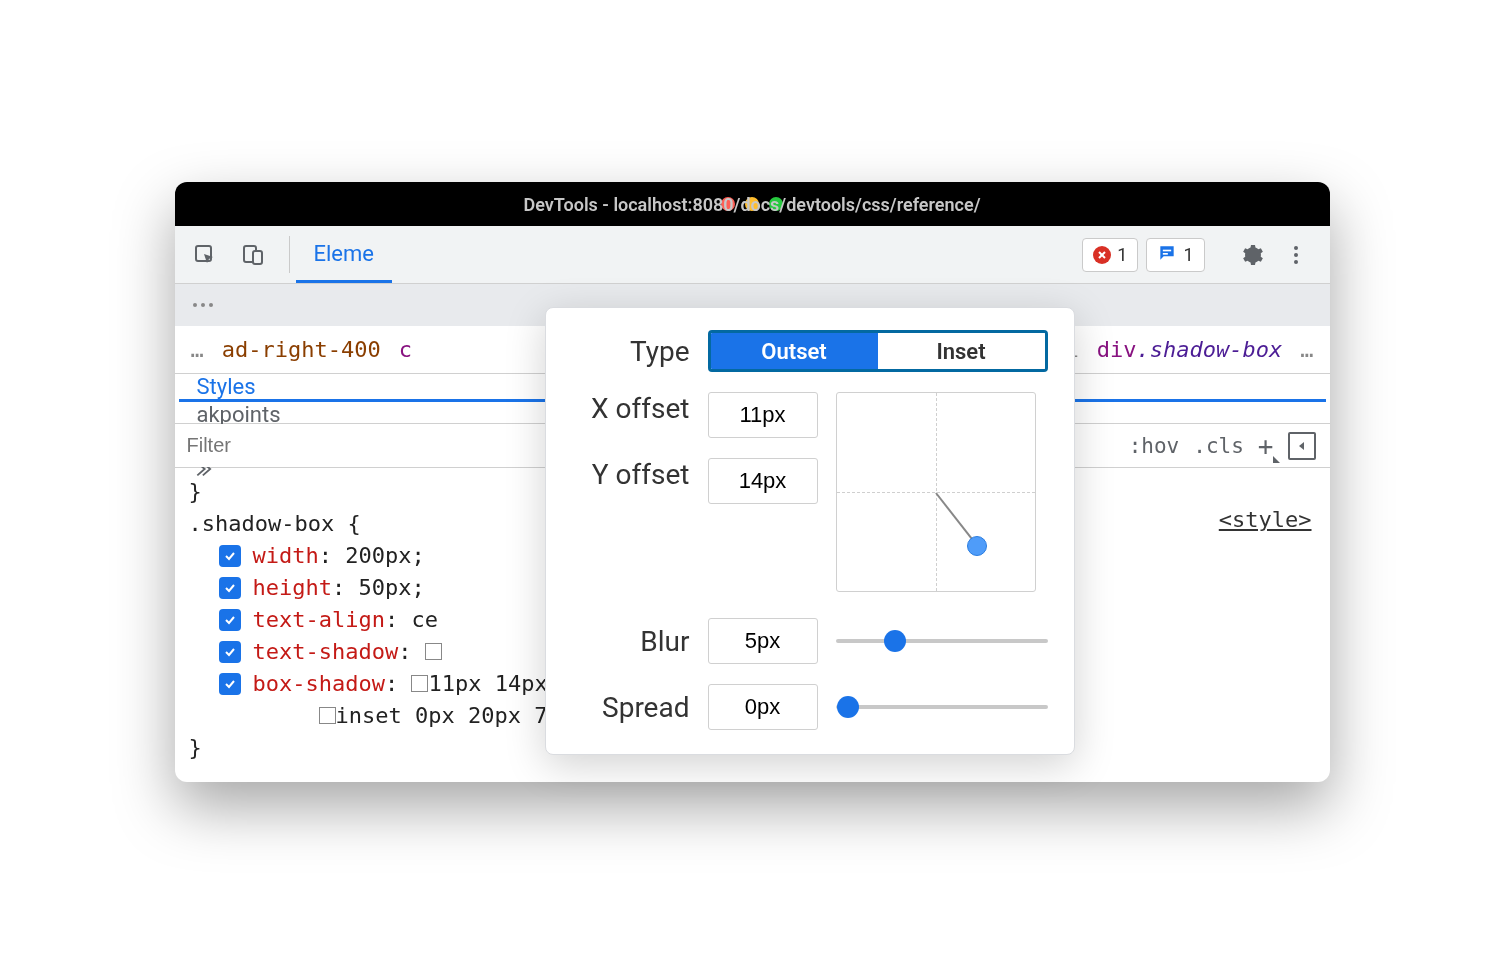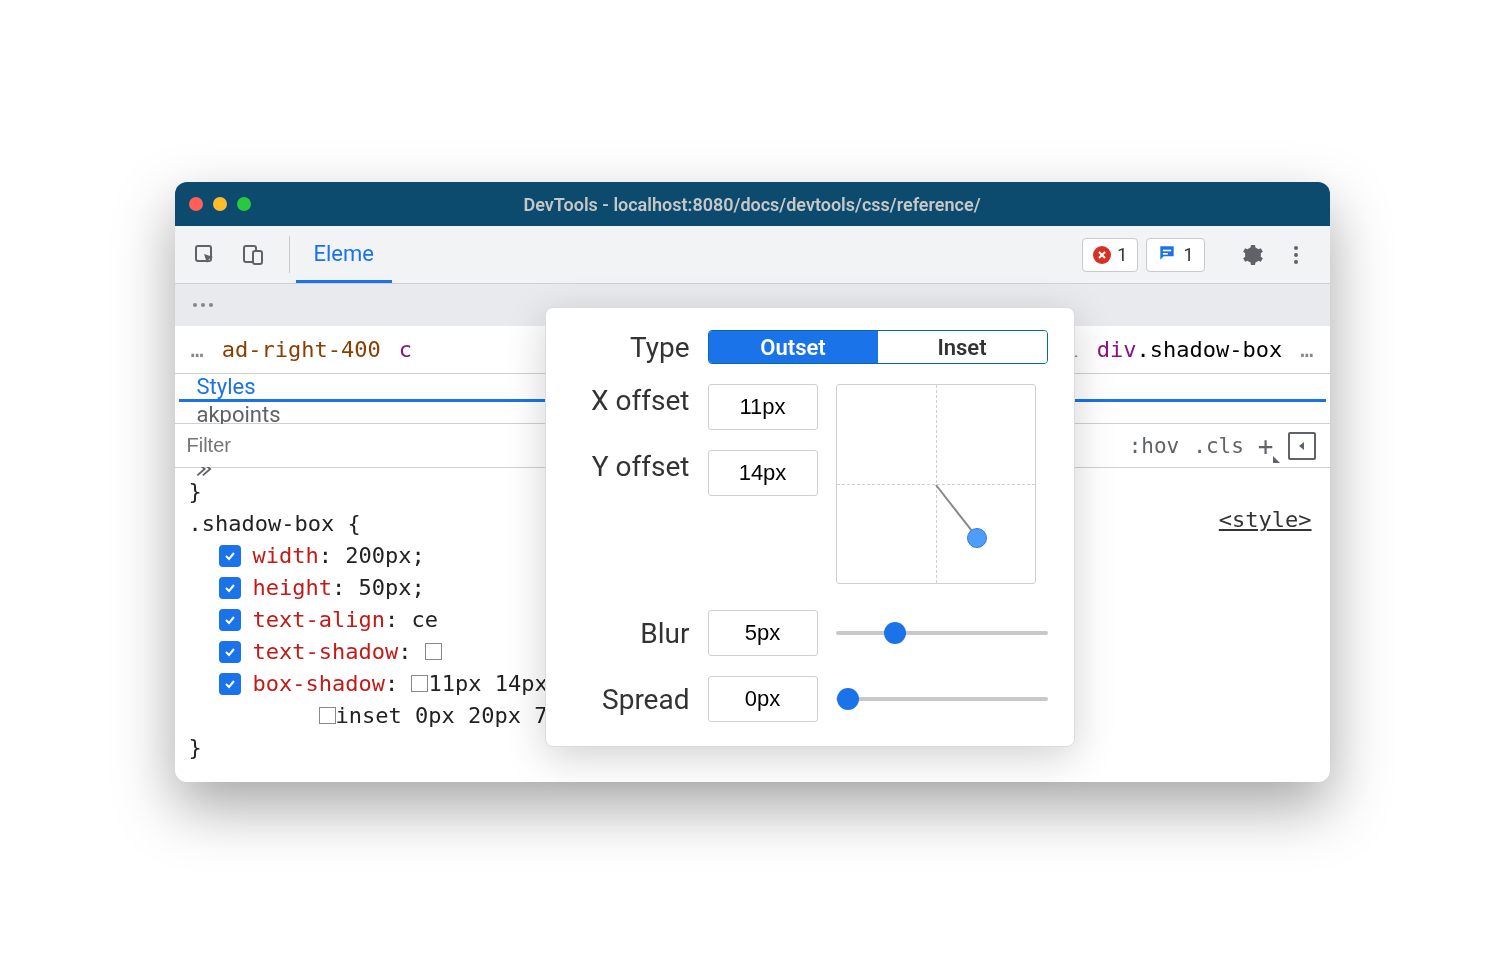--- a/index.html
+++ b/index.html
@@ -15,27 +15,28 @@
 .window {
   width: 1155px;
   border-radius: 12px;
   overflow: visible;
   background: #fff;
   box-shadow: 0 25px 60px rgba(0,0,0,0.35);
   position: relative;
 }
 .titlebar {
   height: 44px;
-  background: #0c4a6e;
+  background: #000000;
   display: flex;
   align-items: center;
   padding: 0 14px;
   border-top-left-radius: 12px;
   border-top-right-radius: 12px;
   position: relative;
+  justify-content: center;
 }
 .traffic { display: flex; gap: 10px; }
 .dot { width: 14px; height: 14px; border-radius: 50%; }
 .dot.red { background: #ff5f56; }
 .dot.yellow { background: #ffbd2e; }
 .dot.green { background: #27c93f; }
 .title {
   color: #c7c7c7;
   font-size: 18px;
   font-weight: 600;
@@ -92,21 +93,21 @@
   border-bottom: 1px solid #d0d0d0;
   display: flex; align-items: center;
   padding: 0 16px; gap: 18px;
   font-size: 22px;
   font-family: "SF Mono", Menlo, Monaco, monospace;
   color: #888;
   overflow: hidden;
 }
 .breadcrumb .sel { color: #8a3e00; }
 .breadcrumb .tag { color: #881280; }
-.breadcrumb .cls { color: #000000; }
+.breadcrumb .cls { color: #4c1d95; font-style: italic; }
 .breadcrumb .tag-plain { color: #888; }
 .sub-tabs {
   height: 50px; display: flex; align-items: stretch;
   border-bottom: 1px solid #d0d0d0;
   padding: 0 4px;
   font-size: 22px; color: #5f6368; flex-direction: column;
 }
 .sub-tab { padding: 0 18px; display: flex; align-items: center; border-bottom: 3px solid transparent; }
 .sub-tab.active { color: #1a73e8; border-bottom-color: #1a73e8; }
 .sub-spacer { flex: 1; }
@@ -179,22 +180,22 @@
   border-radius: 8px;
   box-shadow: 0 10px 40px rgba(0,0,0,0.18);
   padding: 22px 26px 24px 26px;
   font-size: 22px;
   color: #333;
 }
 .popup-row { display: flex; align-items: center; margin-bottom: 20px; gap: 18px; }
 .popup-label { width: 118px; text-align: right; color: #333; font-size: 28px;}
 .seg-control {
   display: flex; flex: 1;
-  border: 1px solid #0369a1; border-radius: 4px;
-  overflow: hidden; height: 34px;
+  border: 3px solid #0369a1; border-radius: 4px;
+  overflow: hidden; height: 42px;
 }
 .seg-btn {
   flex: 1; display: flex; align-items: center; justify-content: center;
   font-size: 22px; font-weight: 600; color: #333; background: #fff;
 }
 .seg-btn.active { background: #1a73e8; color: #fff; }
 .num-input {
   width: 110px; height: 46px;
   border: 1px solid #d0d0d0; border-radius: 3px;
   text-align: center; font-size: 22px;

